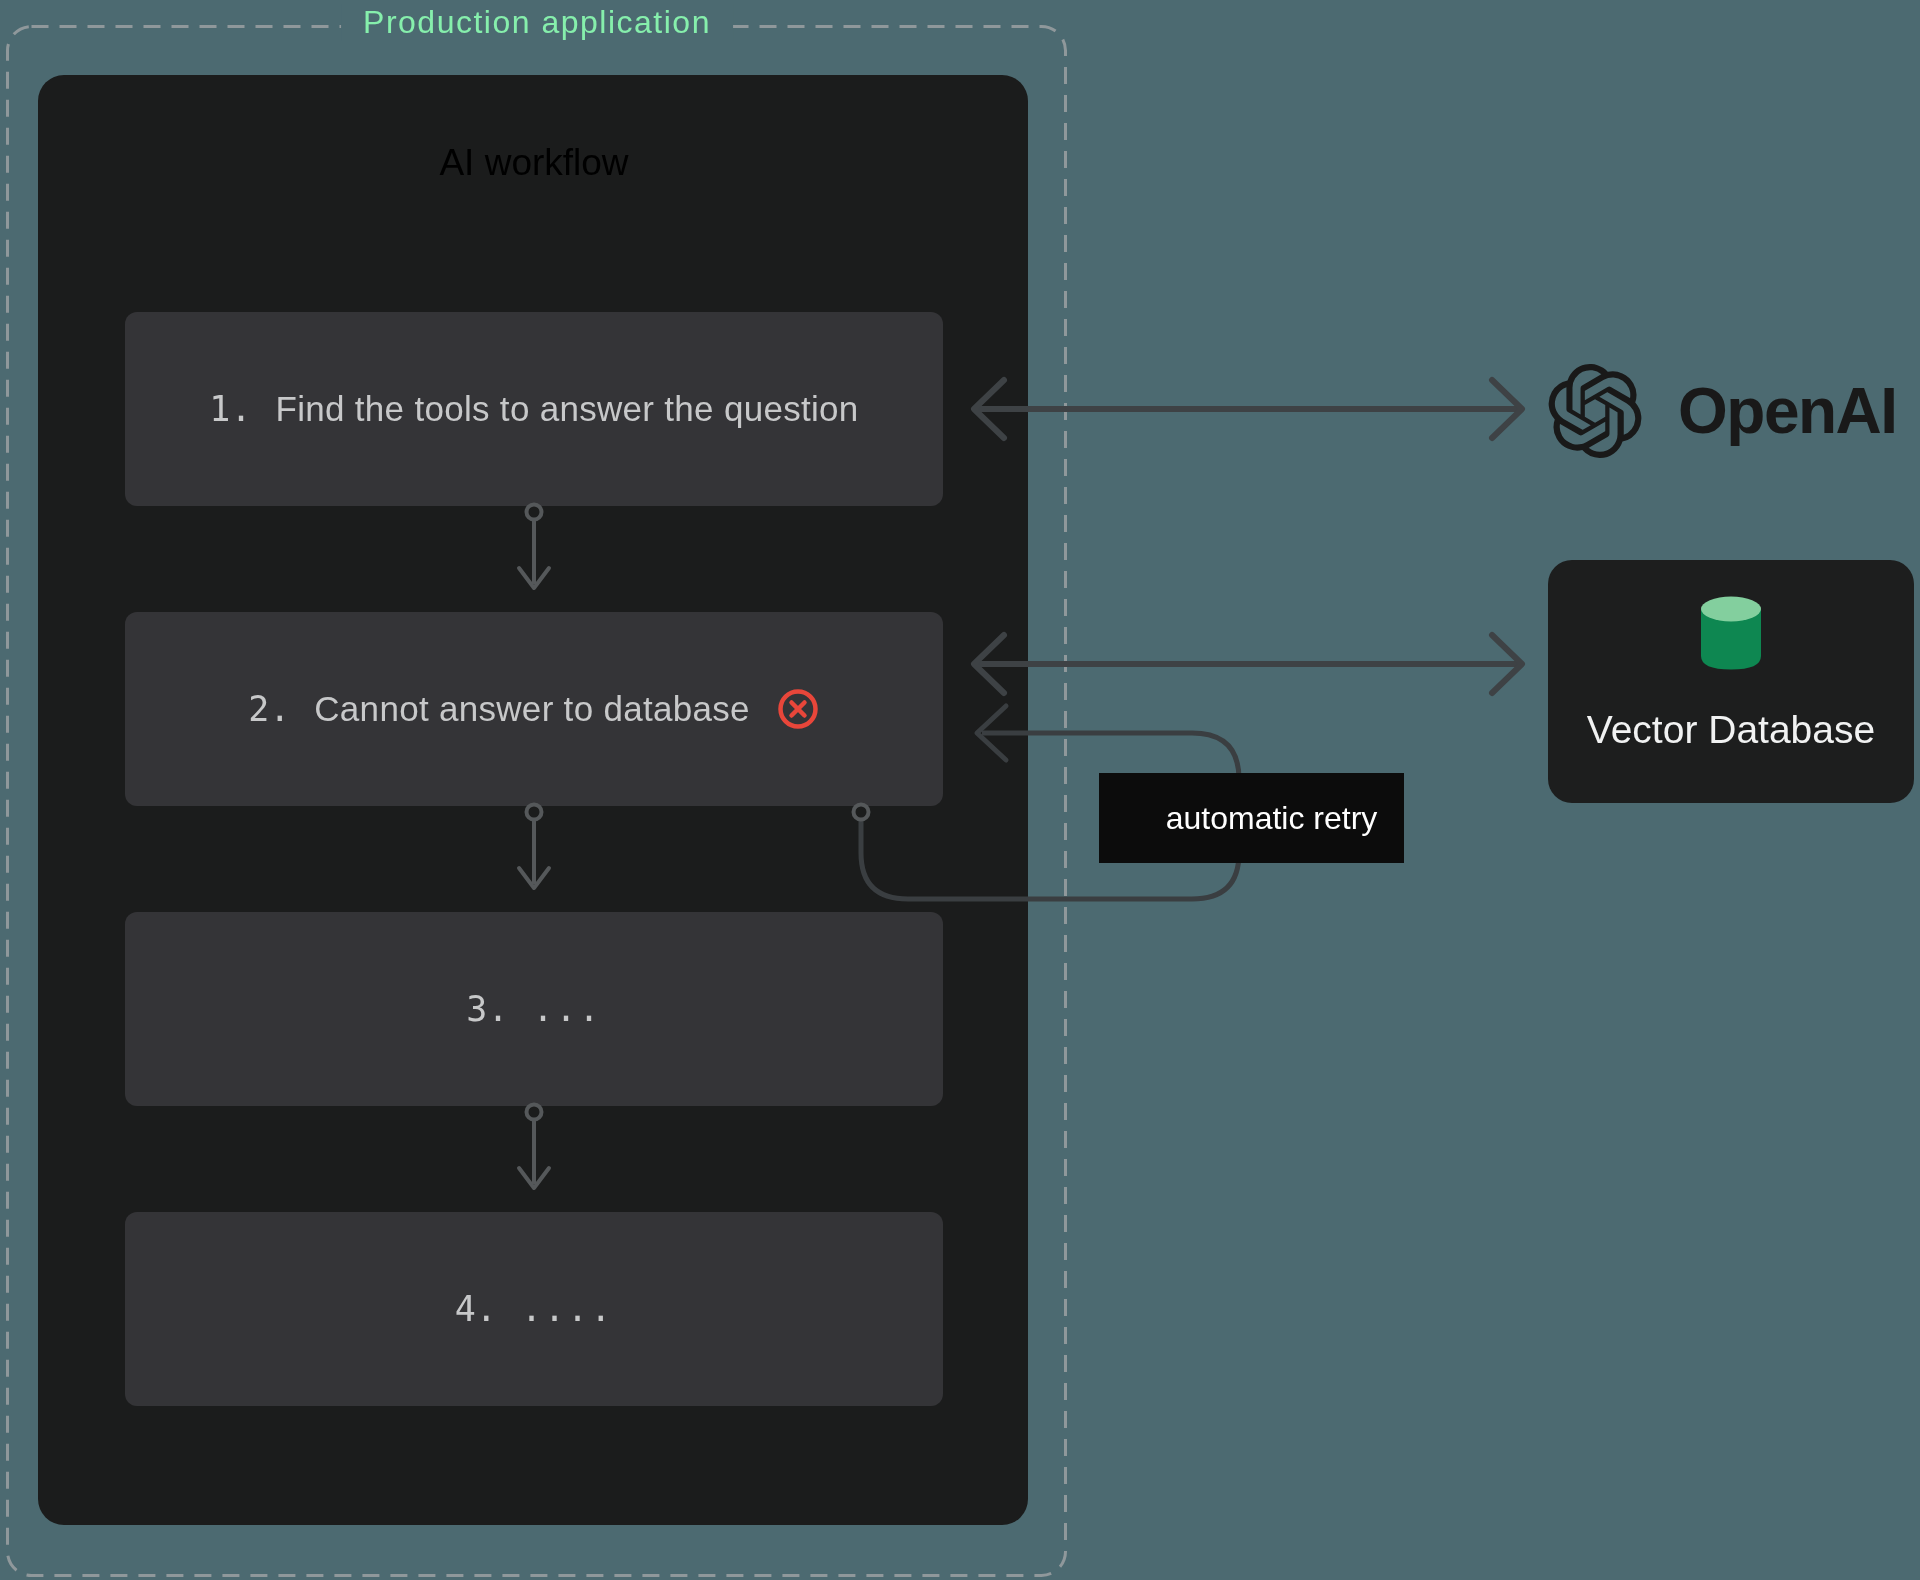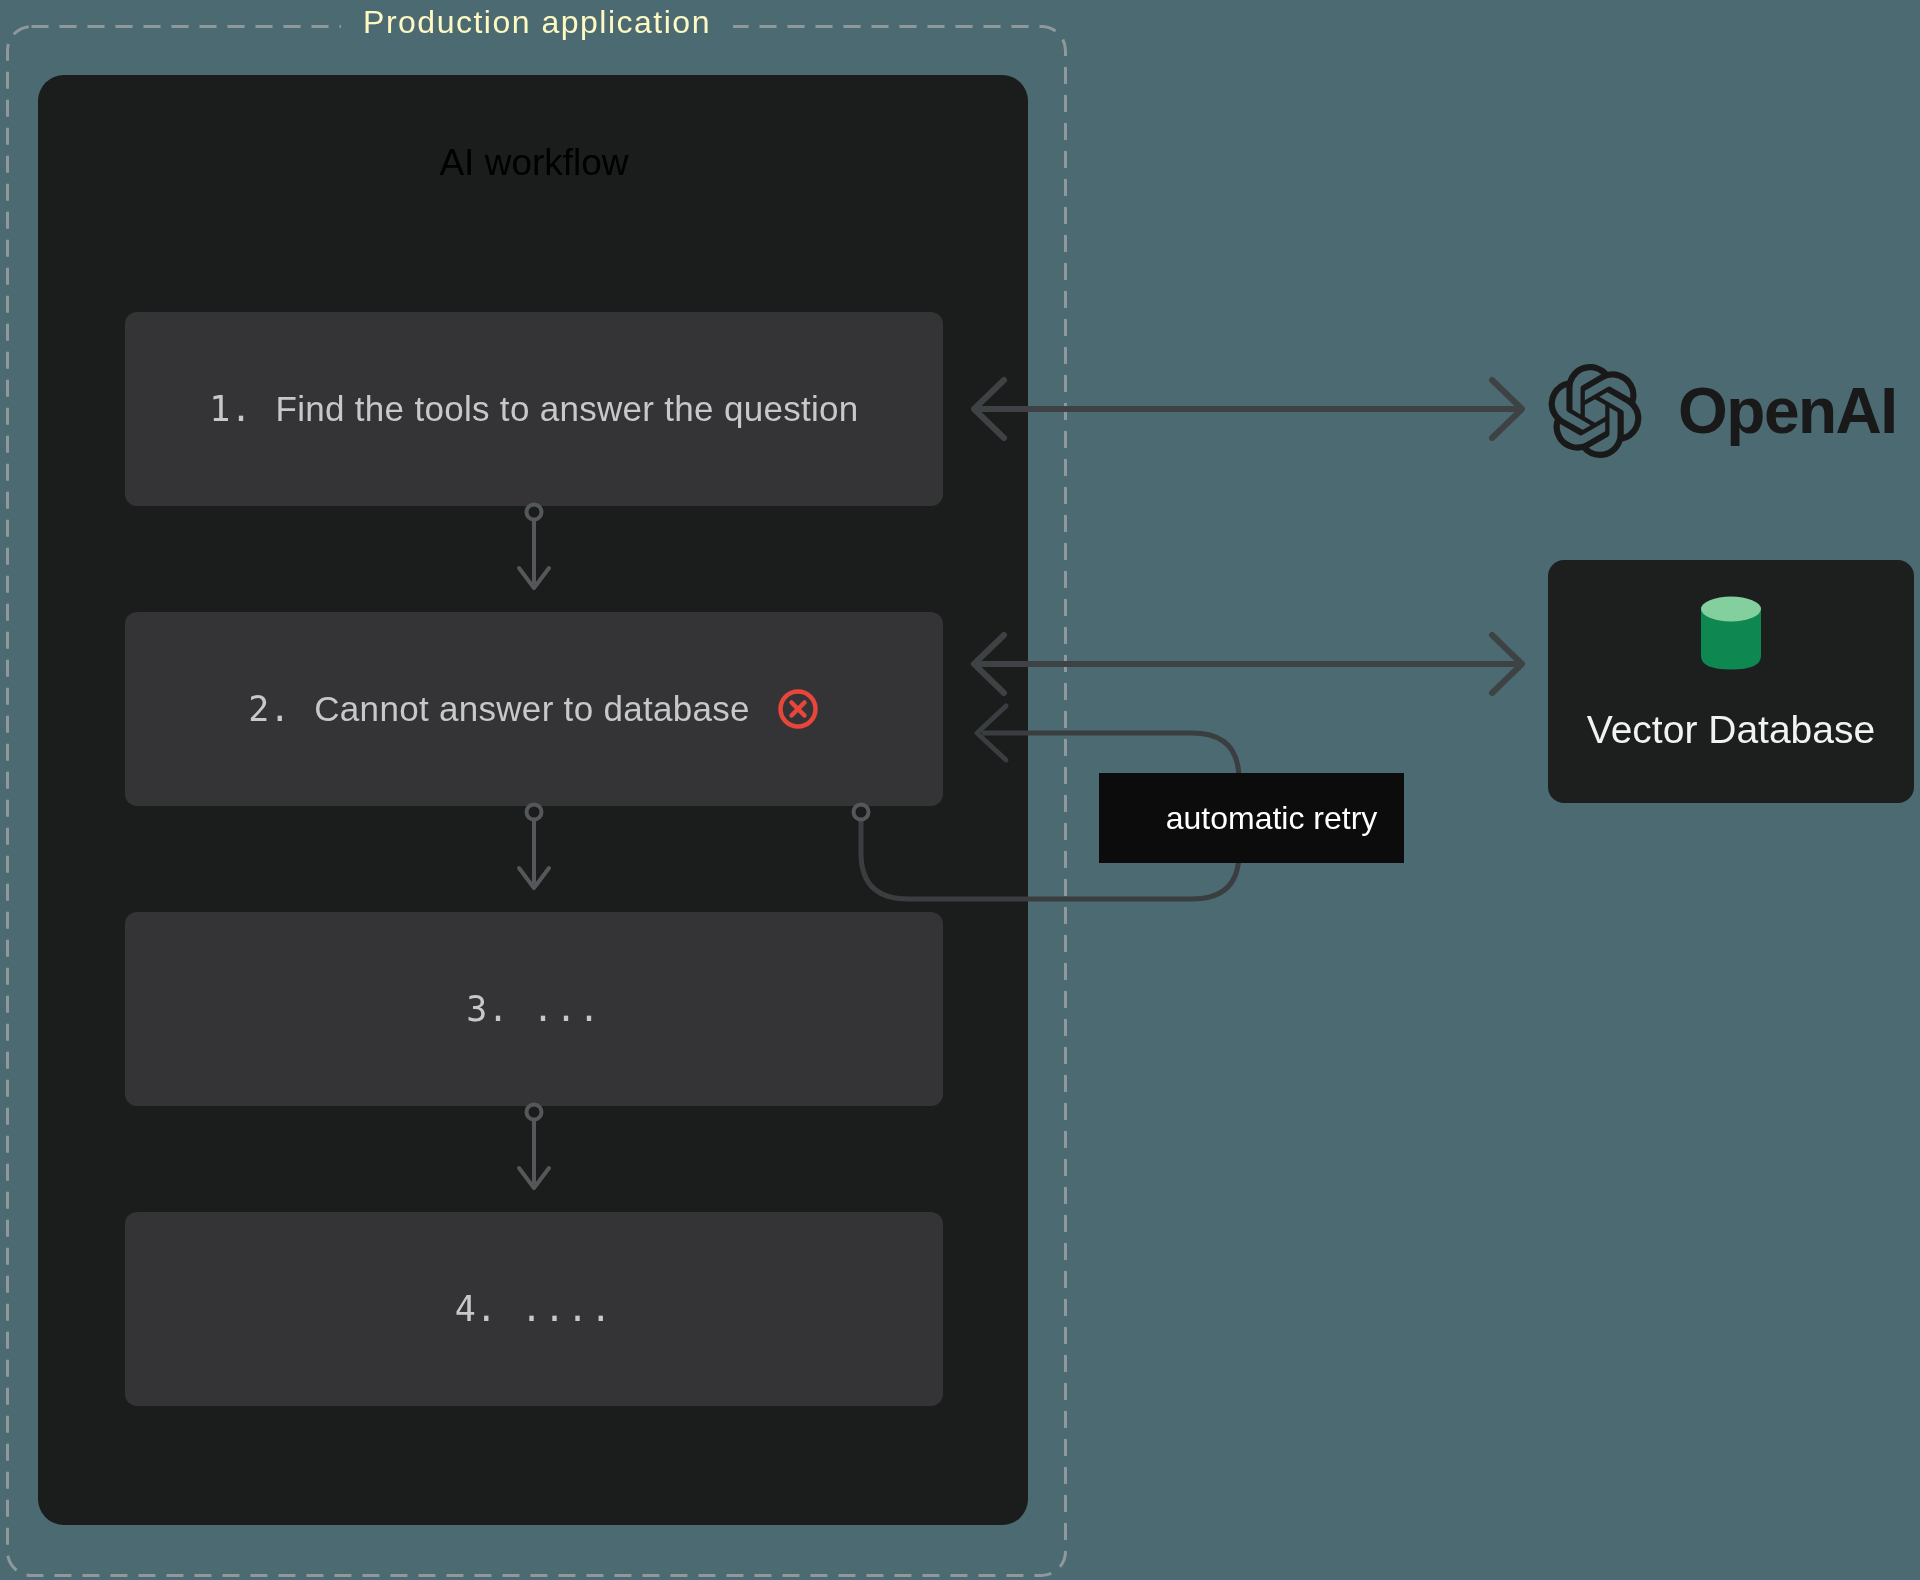--- a/index.html
+++ b/index.html
@@ -46,21 +46,21 @@
 
   
   .overlay{
     position:absolute;left:0;top:0;width:1920px;height:1580px;
     z-index:2;pointer-events:none;
   }
 
   
   .prod-label{
     position:absolute;left:537px;top:4px;transform:translateX(-50%);
-    background:#4c6a71;color:#fef9c3;
+    background:#4c6a71;color:#86efac;
     font-size:32px;letter-spacing:1.5px;padding:0 22px;white-space:nowrap;
     z-index:3;
   }
 
   
   .retry-label{
     position:absolute;left:1099px;top:773px;width:265px;height:90px;
     background:#0c0c0c;color:#ffffff;
     display:flex;align-items:center;justify-content:center;
     font-size:32px;z-index:3;padding-left:40px;
@@ -71,21 +71,21 @@
     position:absolute;left:1548px;top:362px;height:98px;
     display:flex;align-items:center;gap:16px;z-index:1;
   }
   .openai .word{
     color:#191919;font-size:64px;font-weight:700;letter-spacing:-1.5px;margin-left:20px;
   }
 
   
   .vdb{
     position:absolute;left:1548px;top:560px;width:366px;height:243px;
-    background:#1d1e1e;border-radius:16px;z-index:1;
+    background:#1d1e1e;border-radius:24px;z-index:1;
   }
   .vdb .cyl{position:absolute;left:50%;top:36px;transform:translateX(-50%);}
   .vdb .lbl{
     position:absolute;left:0;right:0;top:148px;text-align:center;
     color:#f1f2f2;font-size:39px;
   }
 </style>
 </head>
 <body>
 

